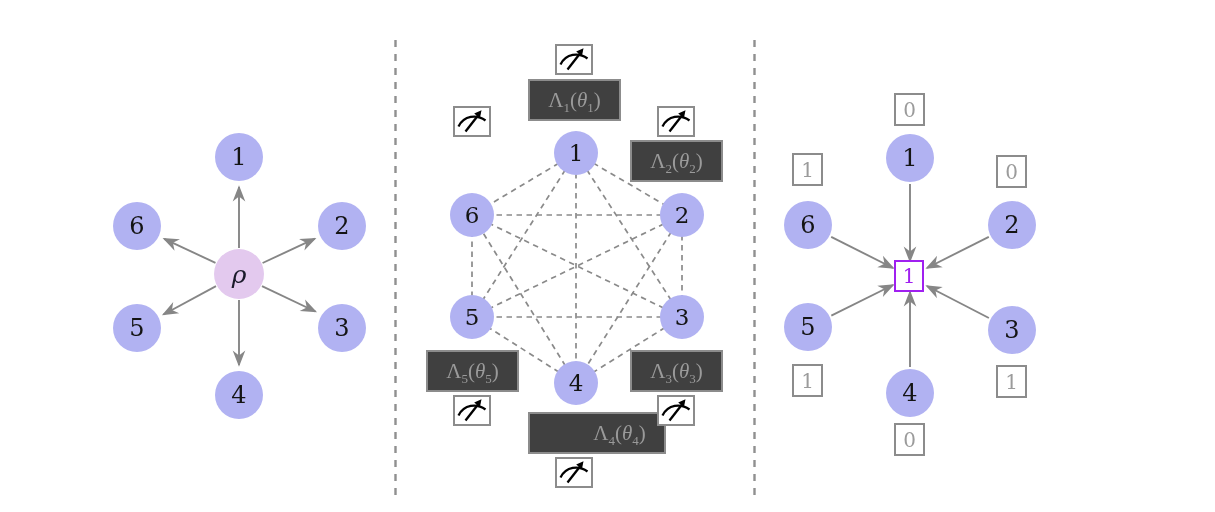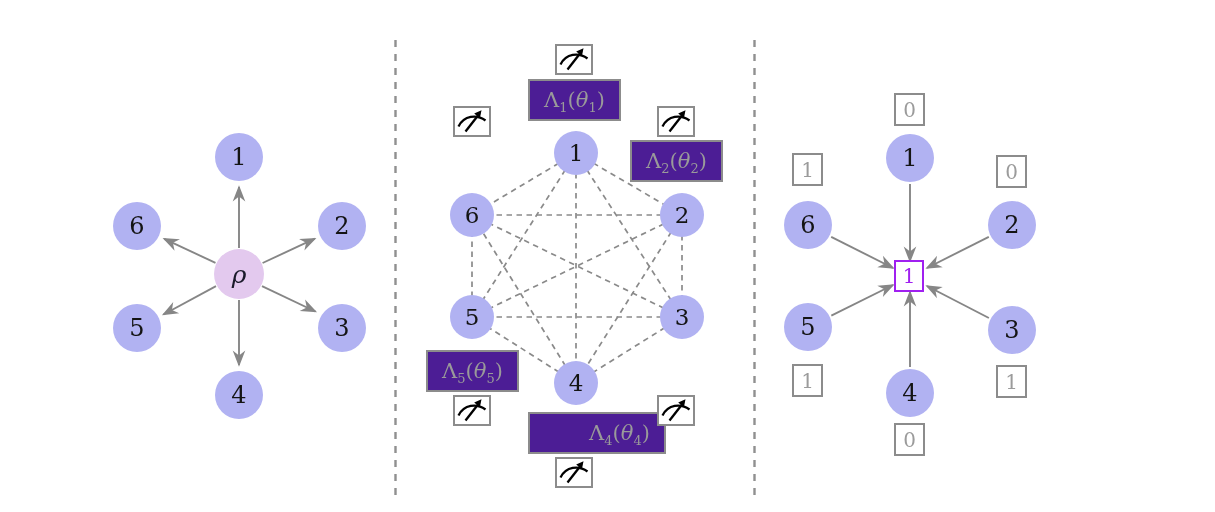--- a/index.html
+++ b/index.html
@@ -21,23 +21,23 @@
   }
   .node.mid{width:44px;height:44px;font-size:23px;}
   .node.src{
     width:50px;height:50px;background:#e3c9ee;
     font-style:italic;font-size:25px;color:#1a1a2a;
   }
   
   .chan{
     position:absolute;
     width:89px;height:38px;
-    border:2px solid #8c8c8c;background:#4c1d95;
-    display:flex;align-items:center;justify-content:center;
-    color:#9a9a9a;font-size:21px;
+    border:2px solid #8c8c8c;background:#404040;
+    display:flex;align-items:center;justify-content:center;
+    color:#9a9a9a;font-size:21px;font-family:Liberation Serif, serif;
   }
   .chan .t{white-space:nowrap;}
   .chan sub{font-size:0.62em;line-height:0;}
   .theta{font-style:italic;}
   
   .meter{
     position:absolute;
     width:34px;height:27px;
     border:2px solid #8c8c8c;background:#ffffff;
   }
@@ -151,20 +151,23 @@
   <div class="node mid" style="left:450px;top:193px;">
       <span>6</span>
     </div>
 
   <div class="chan" style="left:528px;top:79px;">
     <span class="t"><span>Λ</span><sub>1</sub><span>(</span><span class="theta">θ</span><sub>1</sub><span>)</span></span>
   </div>
   <div class="chan" style="left:630px;top:140px;">
     <span class="t"><span>Λ</span><sub>2</sub><span>(</span><span class="theta">θ</span><sub>2</sub><span>)</span></span>
   </div>
+  <div class="chan" style="left:630px;top:350px;">
+    <span class="t"><span>Λ</span><sub>3</sub><span>(</span><span class="theta">θ</span><sub>3</sub><span>)</span></span>
+  </div>
   <div class="chan" style="left:528px;top:412px;padding-left:45px;">
     <span class="t"><span>Λ</span><sub>4</sub><span>(</span><span class="theta">θ</span><sub>4</sub><span>)</span></span>
   </div>
   <div class="chan" style="left:426px;top:350px;">
     <span class="t"><span>Λ</span><sub>5</sub><span>(</span><span class="theta">θ</span><sub>5</sub><span>)</span></span>
   </div>
 
   <div class="meter" style="left:555px;top:44px;">
     <svg width="34" height="27" viewBox="0 0 34 27">
         <path d="M3.5,18.5 C9,7.5 21.5,6 30.5,12.5" stroke="#000" stroke-width="2.3" fill="none"></path>

